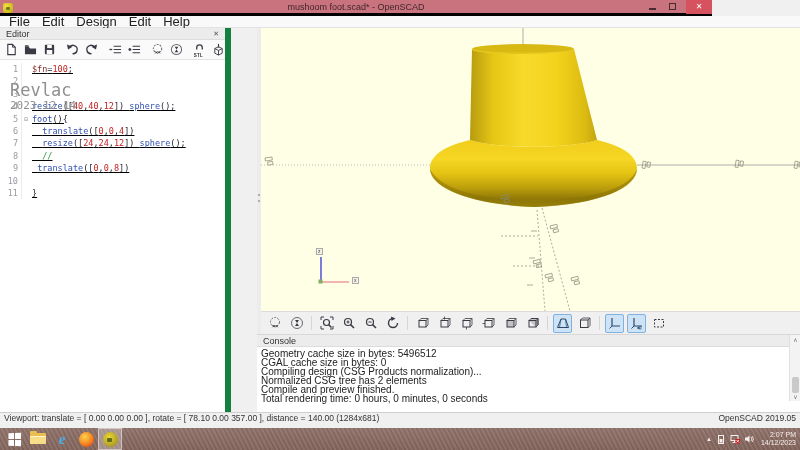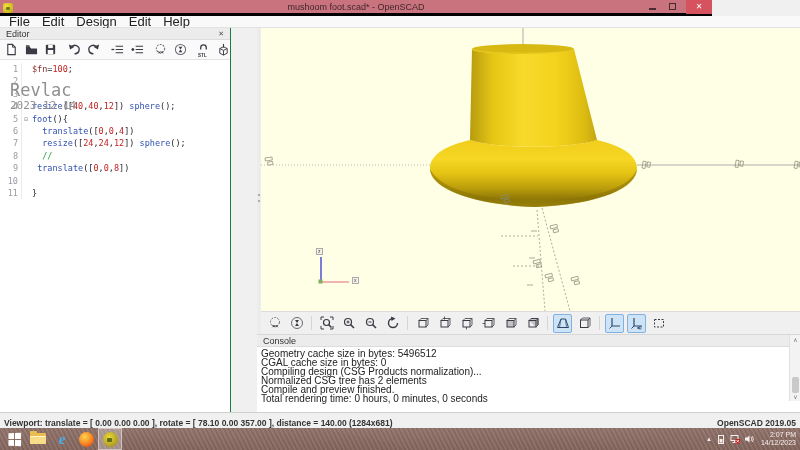--- a/index.html
+++ b/index.html
@@ -17,37 +17,37 @@
   .btn-min{right:52px;width:16px;}
   .btn-min i{display:inline-block;width:7px;border-bottom:2px solid #4a2a30;margin-top:8px;}
   .btn-max{right:32px;width:16px;}
   .btn-max i{display:inline-block;width:7px;height:7px;border:1.5px solid #4a2a30;margin-top:3px;}
   .btn-close{right:0;width:26px;background:#d5525e;color:#fff;line-height:14px;font-size:8px;}
   
   .menubar{position:absolute;left:0;top:16px;width:800px;height:12px;background:#f9f9f9;
            border-bottom:1px solid #e3e3e3;font-size:13px;color:#222;display:flex;align-items:center;padding-left:4px;gap:2px;}
   .menubar span{padding:0 5px;}
   
-  .editor{position:absolute;left:0;top:28px;width:231px;height:384px;background:#fff;border-right:1px solid #15803d;}
+  .editor{position:absolute;left:0;top:28px;width:231px;height:384px;background:#fff;border-right:6px solid #15803d;}
   .panel-head{height:12px;background:#ececec;border-bottom:1px solid #dcdcdc;font-size:9px;color:#333;
               display:flex;align-items:center;padding:0 6px;justify-content:space-between;}
   .panel-head .ph-title{font-size:9px;}
   .panel-close{font-size:7px;color:#555;}
   .ed-toolbar{height:20px;background:#fafafa;border-bottom:1px solid #e2e2e2;display:flex;align-items:center;
               gap:6px;padding-left:5px;}
   .ed-toolbar .tbtn{width:16px;height:16px;display:flex;align-items:center;justify-content:center;position:relative;}
   .ed-toolbar svg{width:13px;height:13px;}
   .stl-lab{position:absolute;left:1px;bottom:0px;font-size:4.5px;font-weight:bold;color:#2e2e38;letter-spacing:.2px;}
   .grp{margin-left:4px;}
   
   .code{position:relative;padding-top:3px;font-family:"DejaVu Sans Mono",monospace;font-size:8.5px;line-height:12.4px;}
   .crow{display:flex;white-space:pre;}
   .lnum{width:22px;text-align:right;color:#9a9aa2;flex:0 0 22px;padding-right:3px;border-right:1px solid #ececec;}
   .fold{width:8px;flex:0 0 8px;font-size:6px;color:#888;text-align:center;line-height:12.4px;}
-  .ctext{padding-left:2px;}
+  .ctext{padding-left:2px;text-decoration:underline;}
   .tk-pl{color:#24242e}.tk-fn{color:#3050b0}.tk-num{color:#c22222}.tk-var{color:#8a2c2c}.tk-cmt{color:#2f9e44}
   .watermark{position:absolute;left:10px;top:24px;color:#8f8f8f;pointer-events:none;}
   .wm1{font-size:17px;}
   .wm2{font-size:11px;margin-top:5px;}
   .wm3{font-size:11px;margin-top:4px;}
   
   .splitter{position:absolute;left:257px;top:28px;width:4px;height:306px;background:#ececec;}
   .splitter i{position:absolute;left:1px;width:2px;height:2px;border-radius:50%;background:#9a9a9a;}
   
   .viewport{position:absolute;left:261px;top:28px;width:539px;height:283px;background:#ffffe5;overflow:hidden;}
@@ -62,22 +62,22 @@
   .vbtn svg{width:14px;height:14px;}
   .vsep{width:1px;height:14px;background:#d5d5d5;margin:0 2px;}
   
   .console{position:absolute;left:257px;top:334px;width:543px;height:78px;background:#fff;border-top:1px solid #d8d8d8;}
   .con-body{position:relative;height:66px;overflow:hidden;font-size:10px;line-height:9px;color:#222;padding:2px 14px 0 4px;}
   .con-scroll{position:absolute;right:0;top:0;width:11px;height:66px;background:#f3f3f3;border-left:1px solid #e0e0e0;}
   .con-scroll .arr{position:absolute;left:0;width:11px;text-align:center;font-size:6px;color:#777;}
   .con-scroll .thumb{position:absolute;left:2px;width:7px;height:16px;top:42px;background:#c9c9c9;border-radius:2px;}
   
   .statusbar{position:absolute;left:0;top:412px;width:800px;height:16px;background:#f0f0f0;
-             border-top:1px solid #cfcfcf;font-size:8.5px;color:#333;display:flex;align-items:flex-end;justify-content:space-between;
-             padding:0 4px;font-weight:bold;}
+             border-top:1px solid #cfcfcf;font-size:8.5px;color:#333;display:flex;align-items:flex-start;justify-content:space-between;
+             padding:0 4px;}
   
   .taskbar{position:absolute;left:0;top:428px;width:800px;height:22px;
            background:linear-gradient(180deg,#93766e,#86685f);display:flex;align-items:center;}
   .taskbar:before{content:"";position:absolute;inset:0;
       background:repeating-linear-gradient(63deg,rgba(0,0,0,.07) 0 2px,rgba(255,255,255,.04) 2px 4px);}
   .tk-item{position:relative;width:24px;height:22px;display:flex;align-items:center;justify-content:center;}
   .start-flag{display:grid;grid-template-columns:6px 6px;grid-template-rows:6px 6px;gap:1px;transform:perspective(40px) rotateY(-14deg);}
   .start-flag i{background:#fff;}
   .tk-active{background:rgba(255,255,255,.28);border:1px solid rgba(255,255,255,.45);}
   .ie-e{font-size:15px;font-weight:bold;font-style:italic;color:#49b0ee;font-family:"Liberation Serif",serif;}

